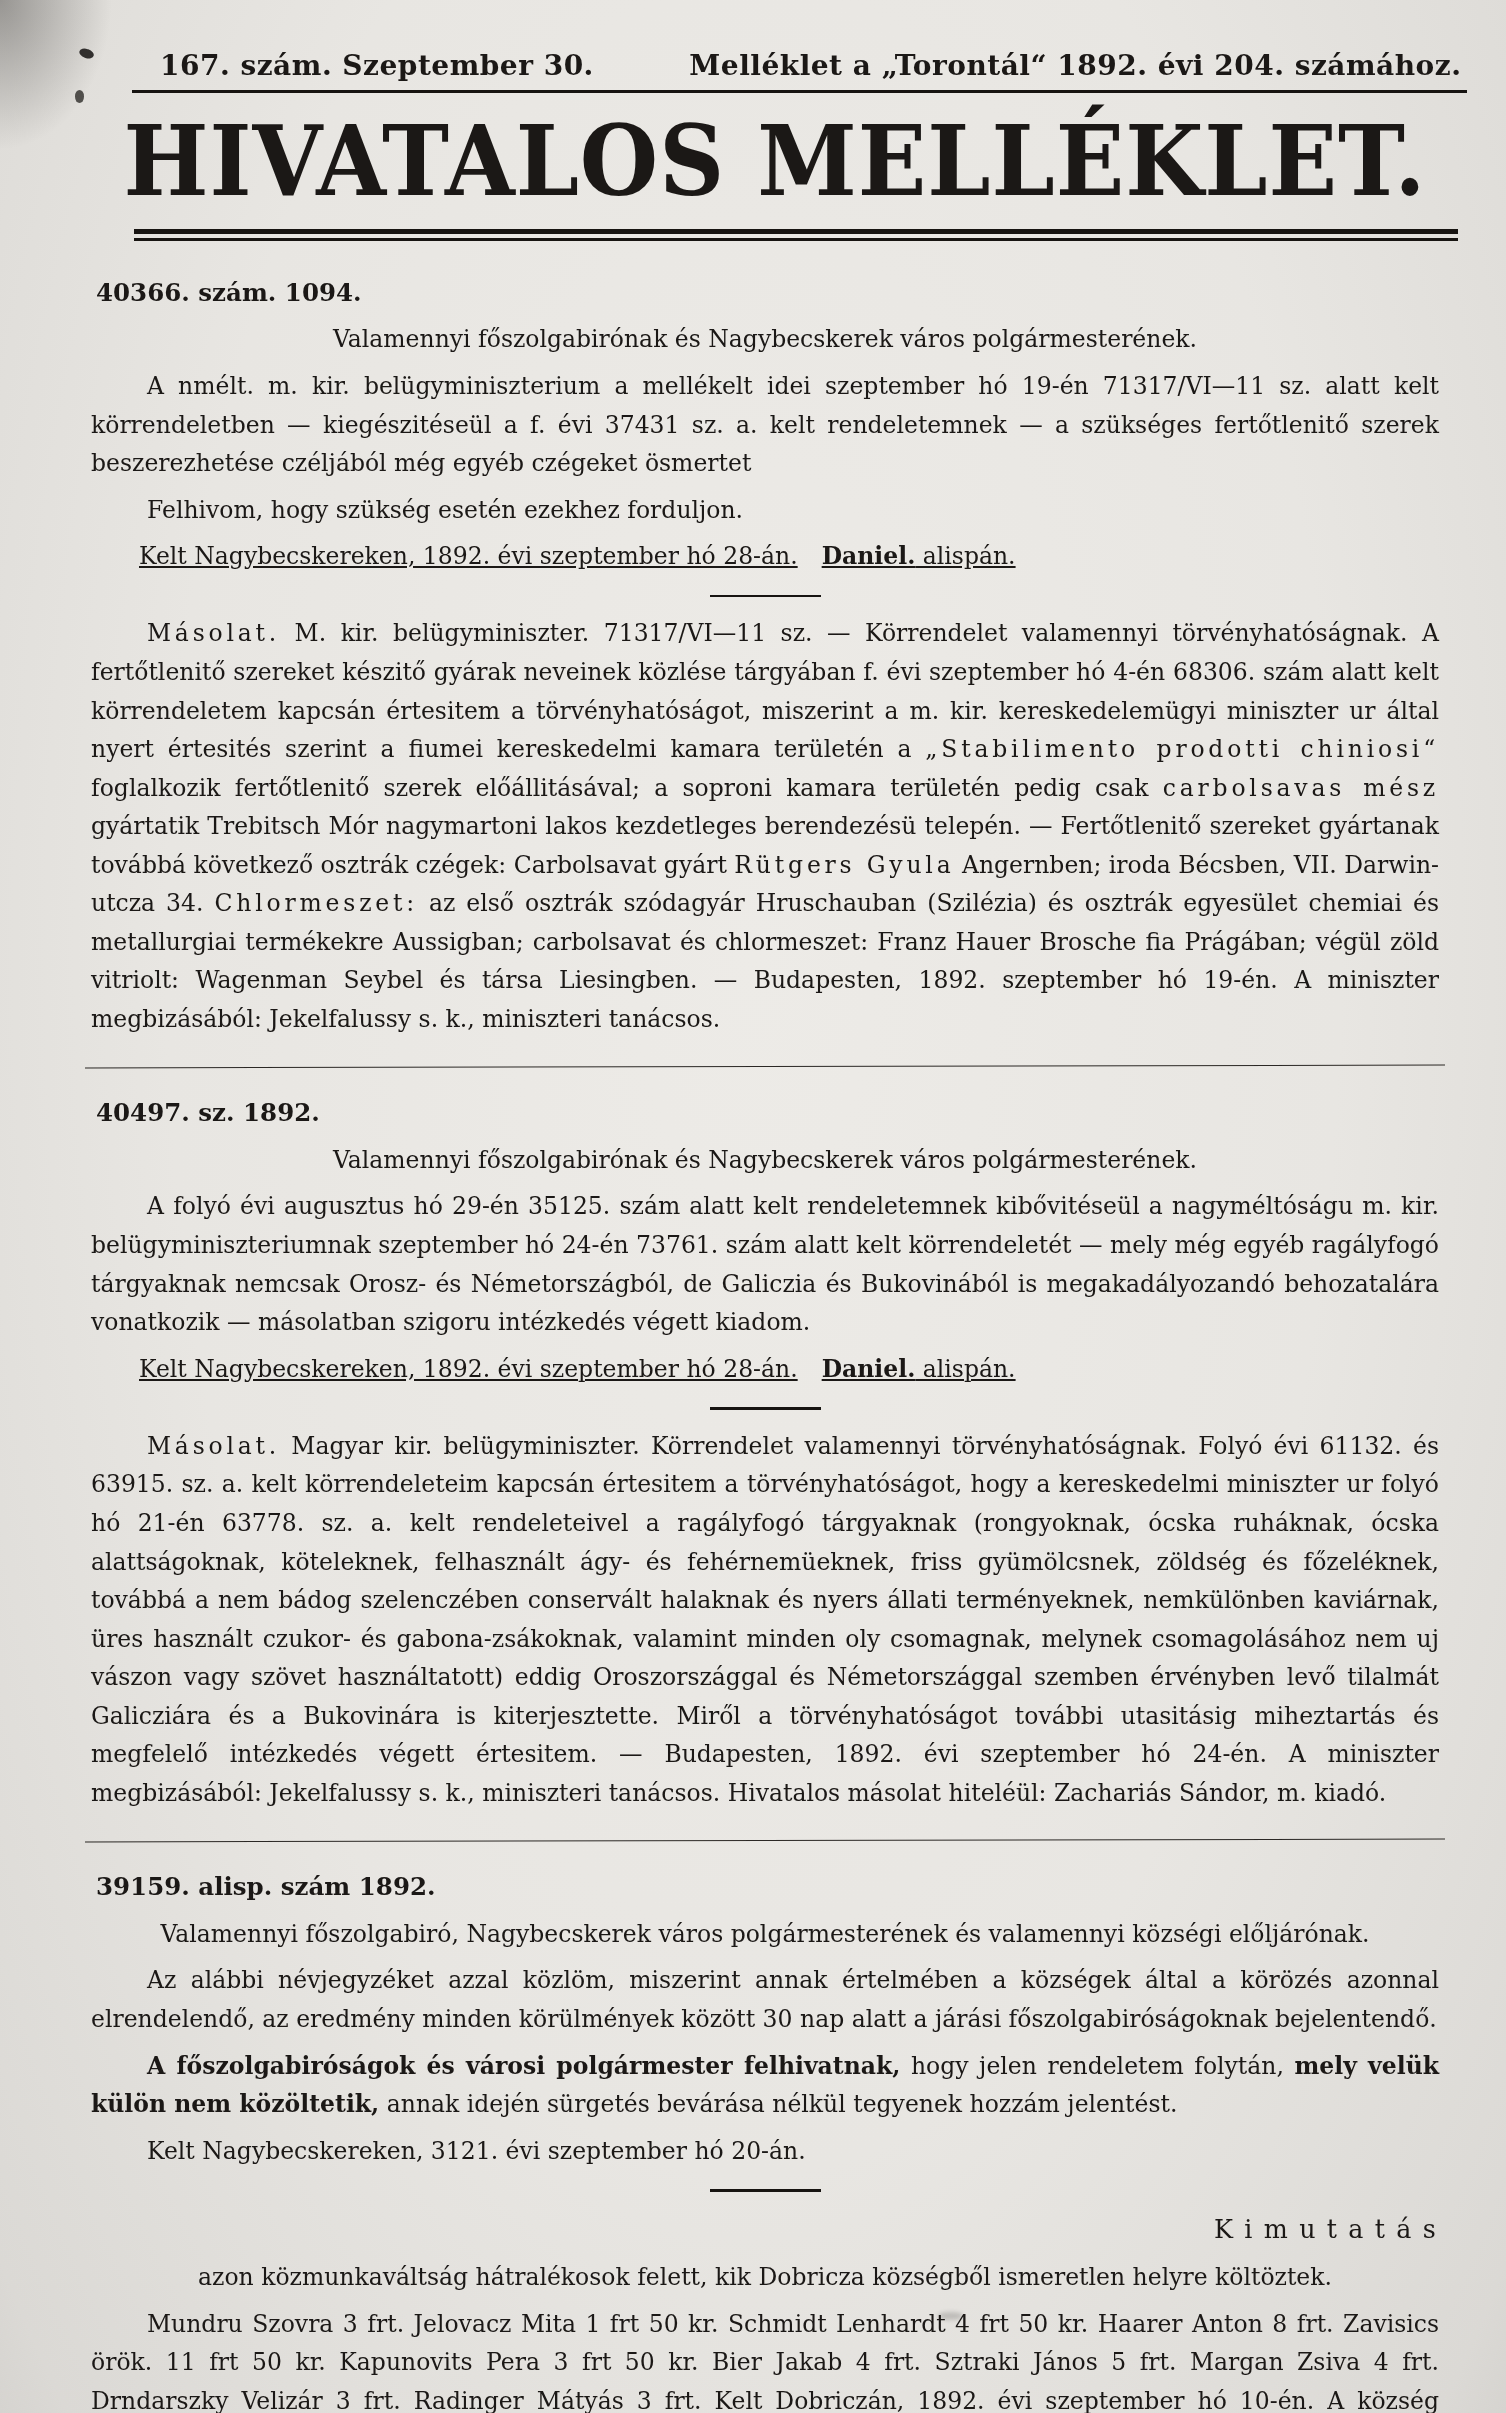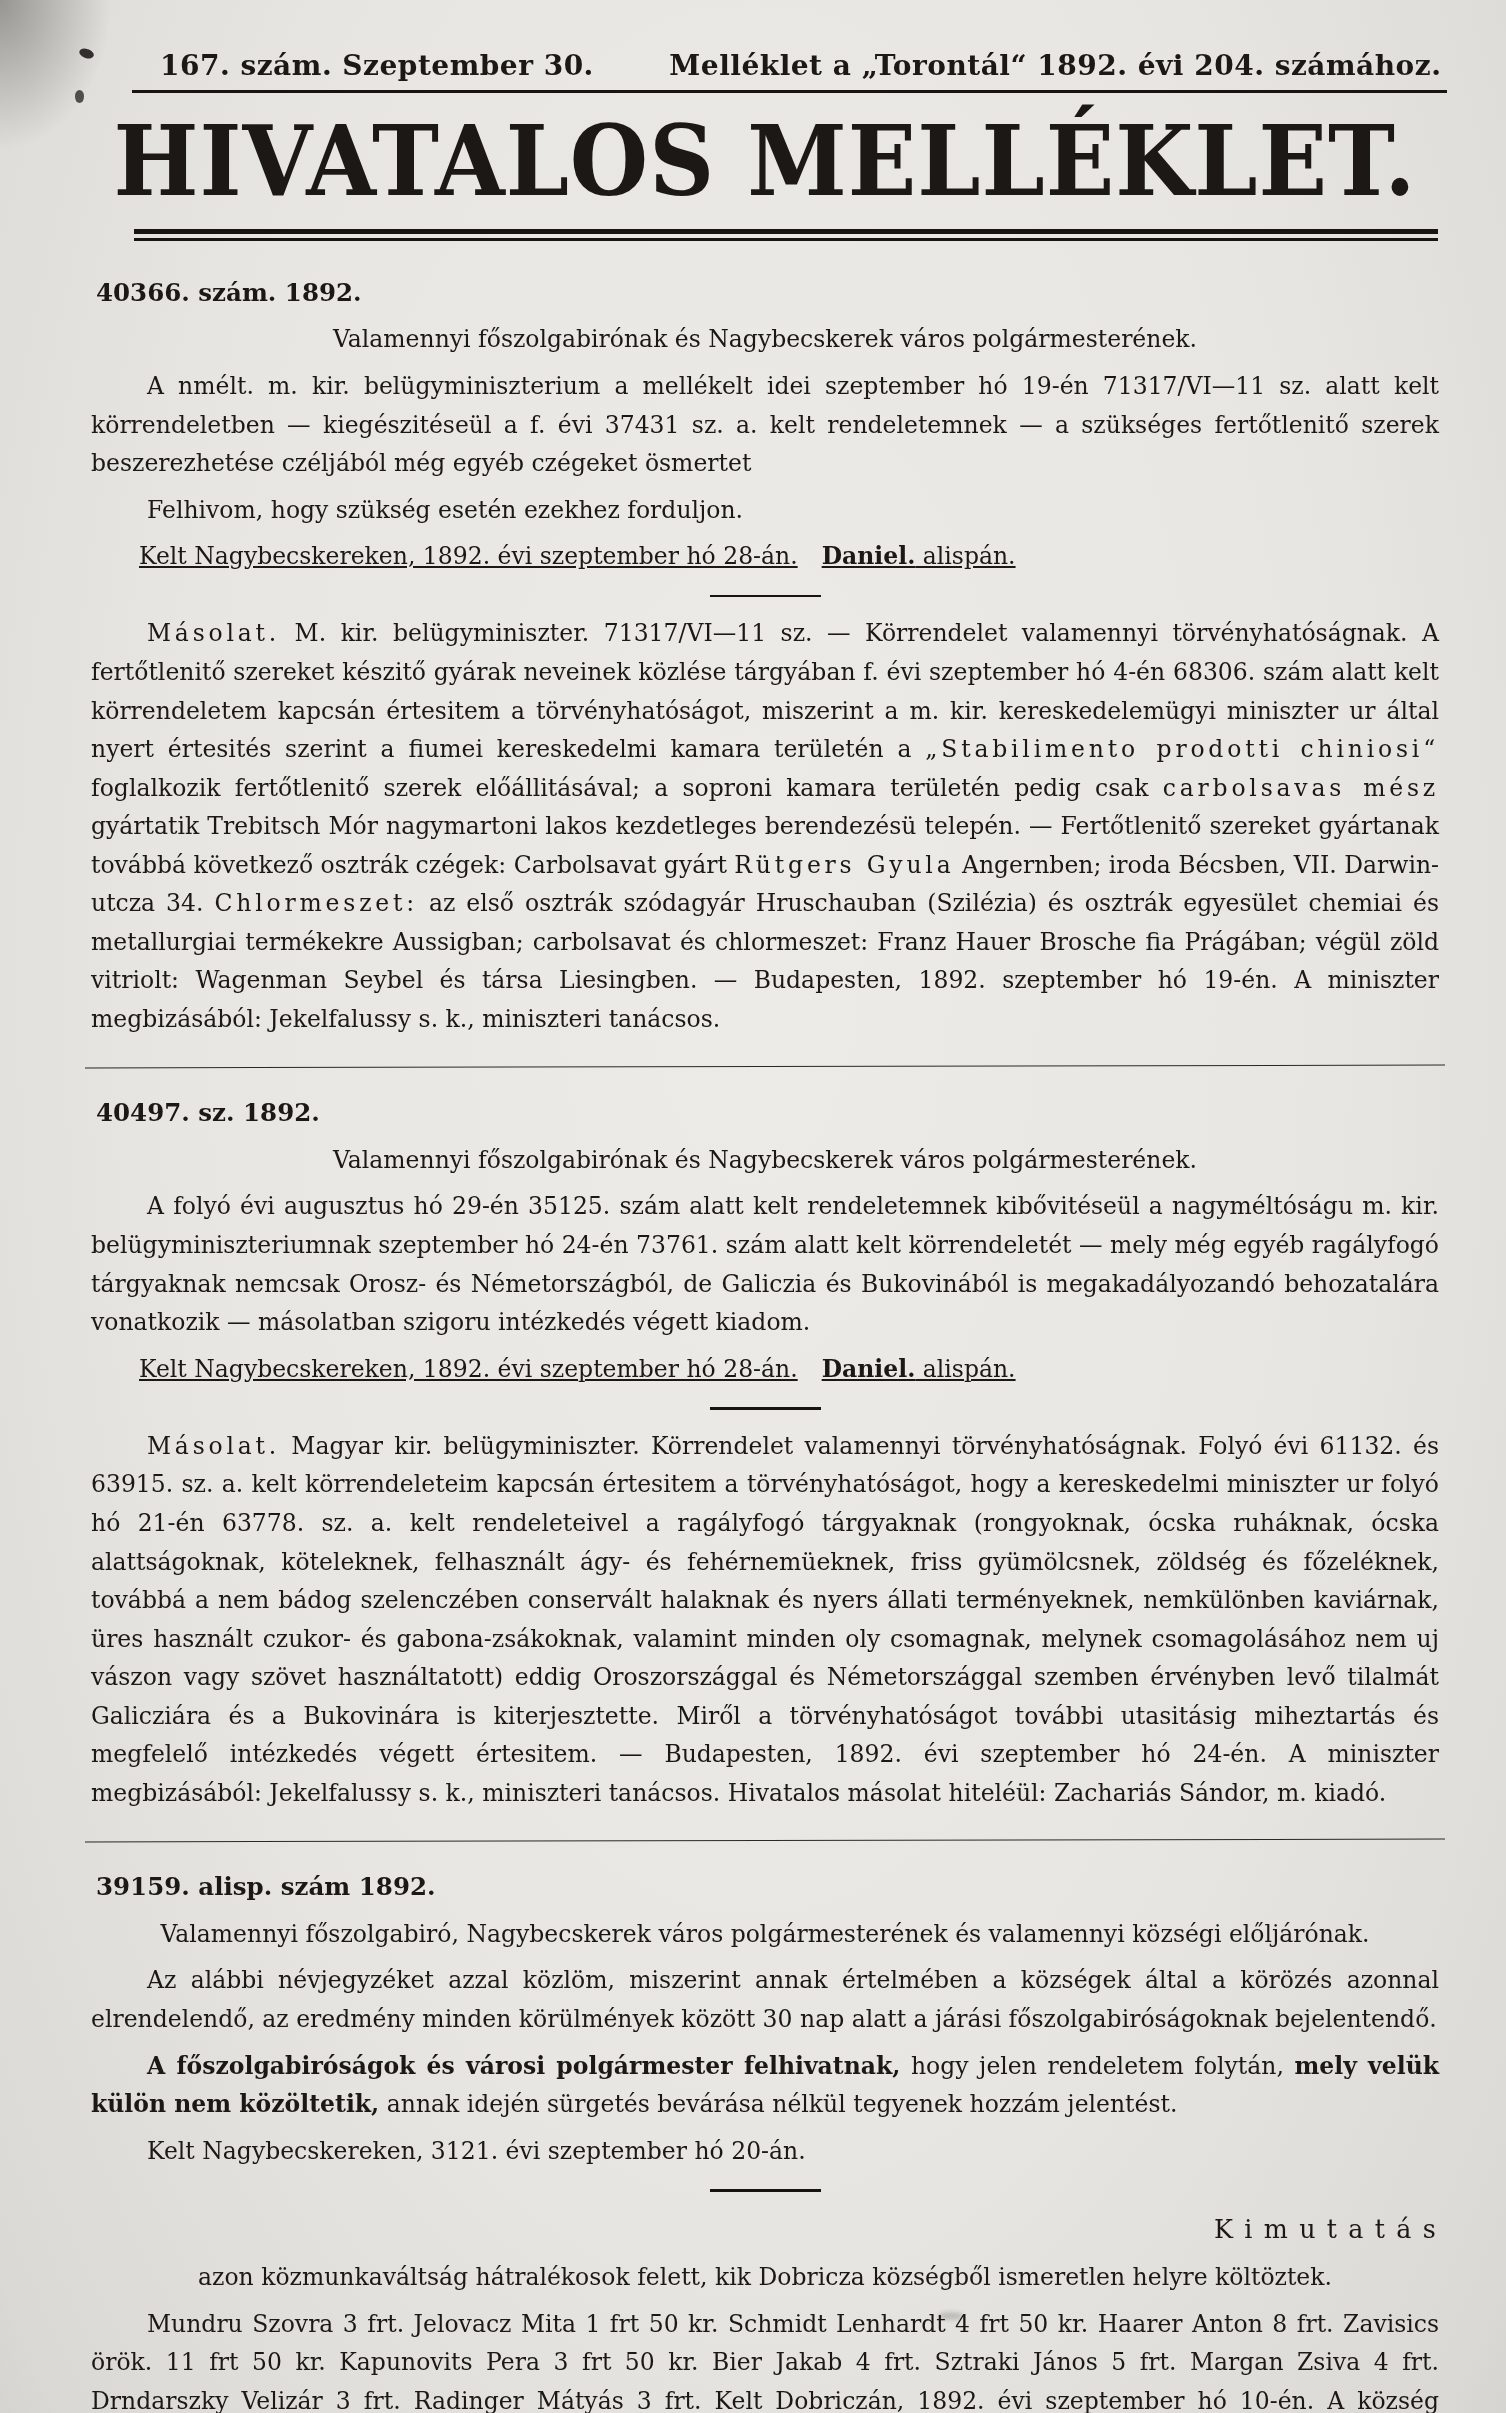--- a/index.html
+++ b/index.html
@@ -17,21 +17,21 @@
     color:var(--ink);
     font-family:"DejaVu Serif","Liberation Serif",serif;
     overflow:hidden;
   }
   .speck{position:absolute;border-radius:50%;background:#141210;opacity:.85;}
   .speck.s1{left:79px;top:49px;width:15px;height:9.4px;transform:rotate(18deg);}
   .speck.s2{left:75px;top:90px;width:9.4px;height:13px;opacity:.7;}
   .speck.s3{left:938px;top:2312px;width:24.5px;height:7.5px;opacity:.18;filter:blur(1.9px);}
   .corner-shade{position:absolute;left:0;top:0;width:113px;height:151px;
     background:radial-gradient(ellipse at 0% 0%, rgba(20,18,16,.35), rgba(20,18,16,0) 70%);}
-  .masthead{padding:49px 60px 0 83px;}
+  .masthead{padding:49px 40px 0 83px;}
   .masthead-row{display:flex;justify-content:space-between;align-items:baseline;
     font-weight:bold;font-size:28px;letter-spacing:0.5px;padding:0 5.6px 0 77px;}
   .masthead-rule{border:0;border-top:3.8px solid var(--rule);margin:7.5px 0 0 49px;}
   .doc-title{
     text-align:center;font-weight:bold;font-size:90px;letter-spacing:0.9px;
     margin:17px 0 0 0;line-height:1.05;white-space:nowrap;
     transform:scaleY(1.08);transform-origin:top center;
   }
   .title-rule{height:4.7px;border-top:5.6px solid var(--rule);border-bottom:3.8px solid var(--rule);
     margin:24.5px 9.4px 0 51px;}
@@ -63,21 +63,21 @@
       <span>167. szám. Szeptember 30.</span>
       <span>Melléklet a „Torontál“ 1892. évi 204. számához.</span>
     </div>
     <hr class="masthead-rule">
     <h1 class="doc-title">HIVATALOS MELLÉKLET.</h1>
     <div class="title-rule"></div>
   </header>
 
   <main class="content" id="sections-root">
       <section class="section">
-        <div class="section-number">40366. szám. 1892.</div>
+        <div class="section-number">40366. szám. 1094.</div>
         <div class="address-line"><span>Valamennyi főszolgabirónak és Nagybecskerek város polgármesterének.</span></div>
         <p class="para"><span>A nmélt. m. kir. belügyminiszterium a mellékelt idei szeptember hó 19-én 71317/VI—11 sz. alatt kelt körrendeletben — kiegészitéseül a f. évi 37431 sz. a. kelt rendeletemnek — a szükséges fertőtlenitő szerek beszerezhetése czéljából még egyéb czégeket ösmertet</span></p>
         <p class="para"><span>Felhivom, hogy szükség esetén ezekhez forduljon.</span></p>
         <div class="dateline">
           <div class="dl-left"><span>Kelt Nagybecskereken, 1892. évi szeptember hó 28-án.</span></div>
           <div class="dl-right">
             <div><span class="seg-b ">Daniel.</span><span> alispán.</span></div>
           </div>
         </div>
         <div class="divider-rule"></div>

